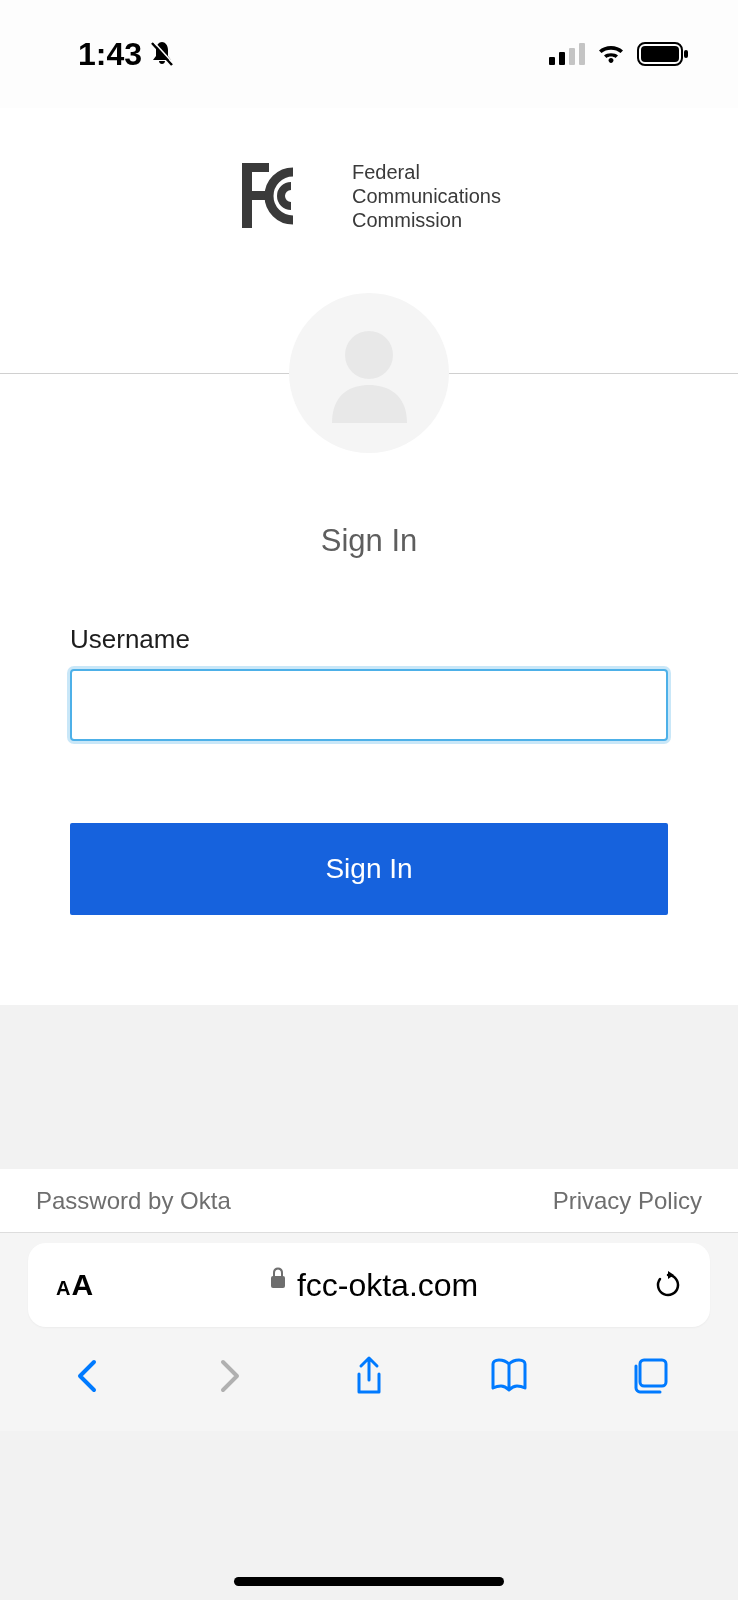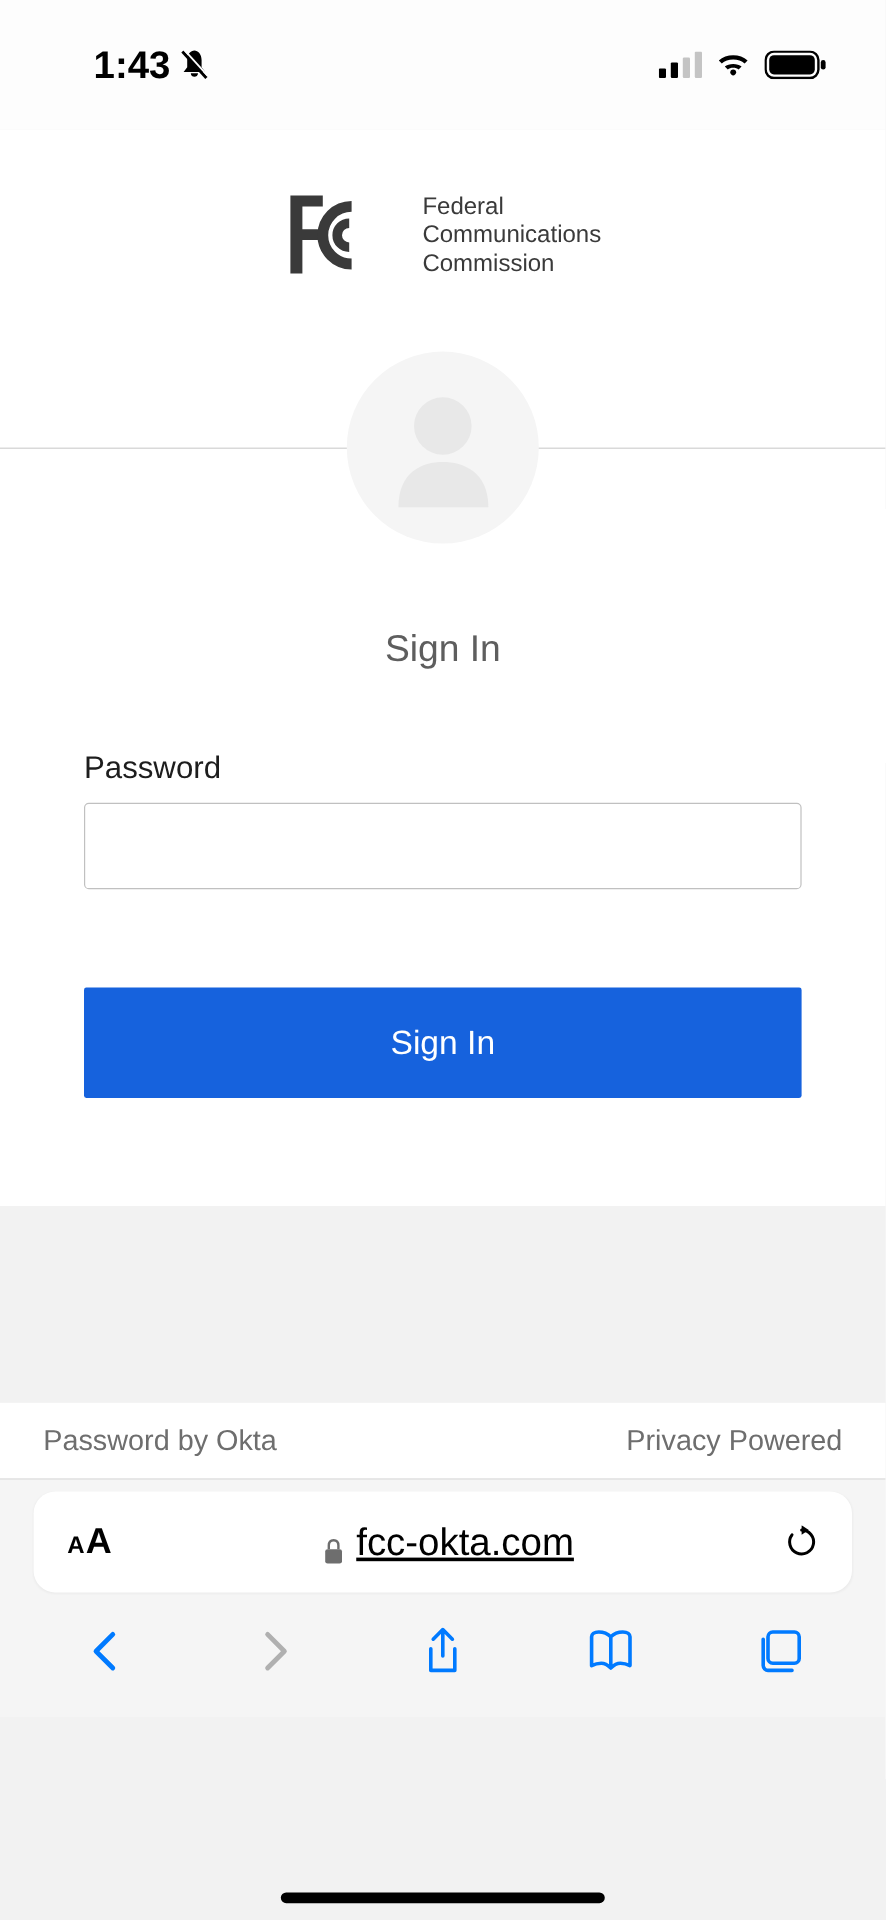--- a/index.html
+++ b/index.html
@@ -186,24 +186,23 @@
     }
     .font-size-btn .small-a {
       font-size: 20px;
     }
     .font-size-btn .big-a {
       font-size: 30px;
     }
     .url-center {
       flex: 1;
       display: flex;
-      align-items: flex-end;
+      align-items: flex-start;
       justify-content: center;
       gap: 10px;
-      text-decoration: underline;
     }
     .lock-icon {
       width: 18px;
       height: 22px;
     }
     .url-text {
       font-size: 32px;
       color: #000;
     }
     .reload-icon {
@@ -291,35 +290,35 @@
       <svg class="avatar-silhouette" viewBox="0 0 95 100">
         <circle cx="47" cy="32" r="24" fill="#e8e8e8"></circle>
         <path d="M 10 100 C 10 70 30 62 47 62 C 64 62 85 70 85 100 Z" fill="#e8e8e8"></path>
       </svg>
     </div>
   </div>
 
   <div class="form-section">
     <h2 class="sign-in-title">Sign In</h2>
 
-
     <div class="form-group">
-      <label class="form-label">Password</label>
-      <input type="password" class="form-input" value="" style="">
-    </div>
+      <label class="form-label">Username</label>
+      <input type="text" class="form-input focused" value="" style="">
+    </div>
+
 
     <button class="sign-in-button">Sign In</button>
   </div>
 </div>
 
 <div class="spacer-gray"></div>
 
 <div class="footer-bar">
   <span>Password by Okta</span>
-  <a style="color:#6e6e6e;text-decoration:none">Privacy Powered</a>
+  <a style="color:#6e6e6e;text-decoration:none">Privacy Policy</a>
 </div>
 
 <div class="browser-chrome">
   <div class="url-bar">
     <div class="font-size-btn">
       <span class="small-a">A</span>
         <span class="big-a">A</span>
     </div>
     <div class="url-center">
       <svg class="lock-icon" viewBox="0 0 18 22">

